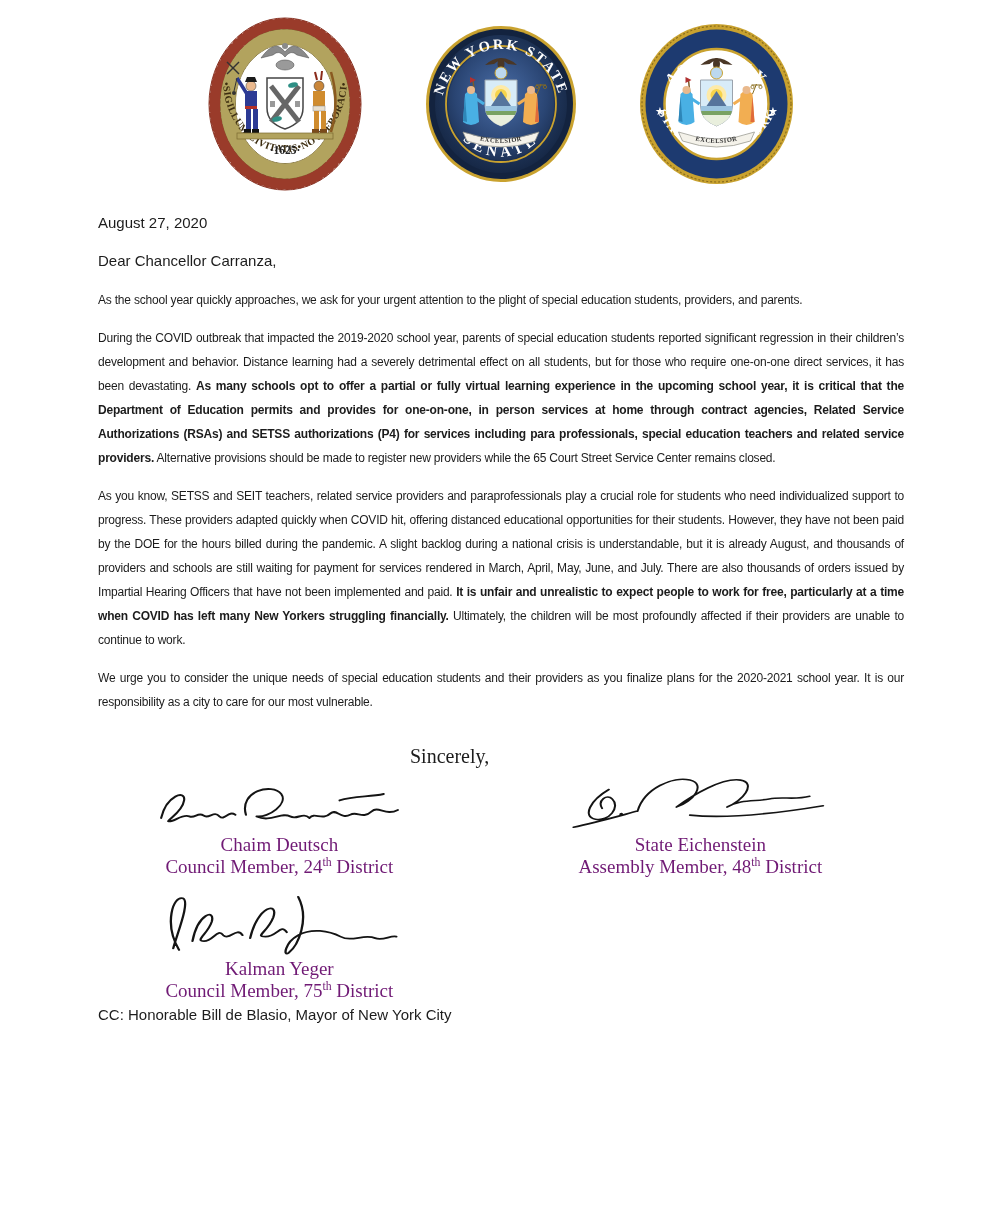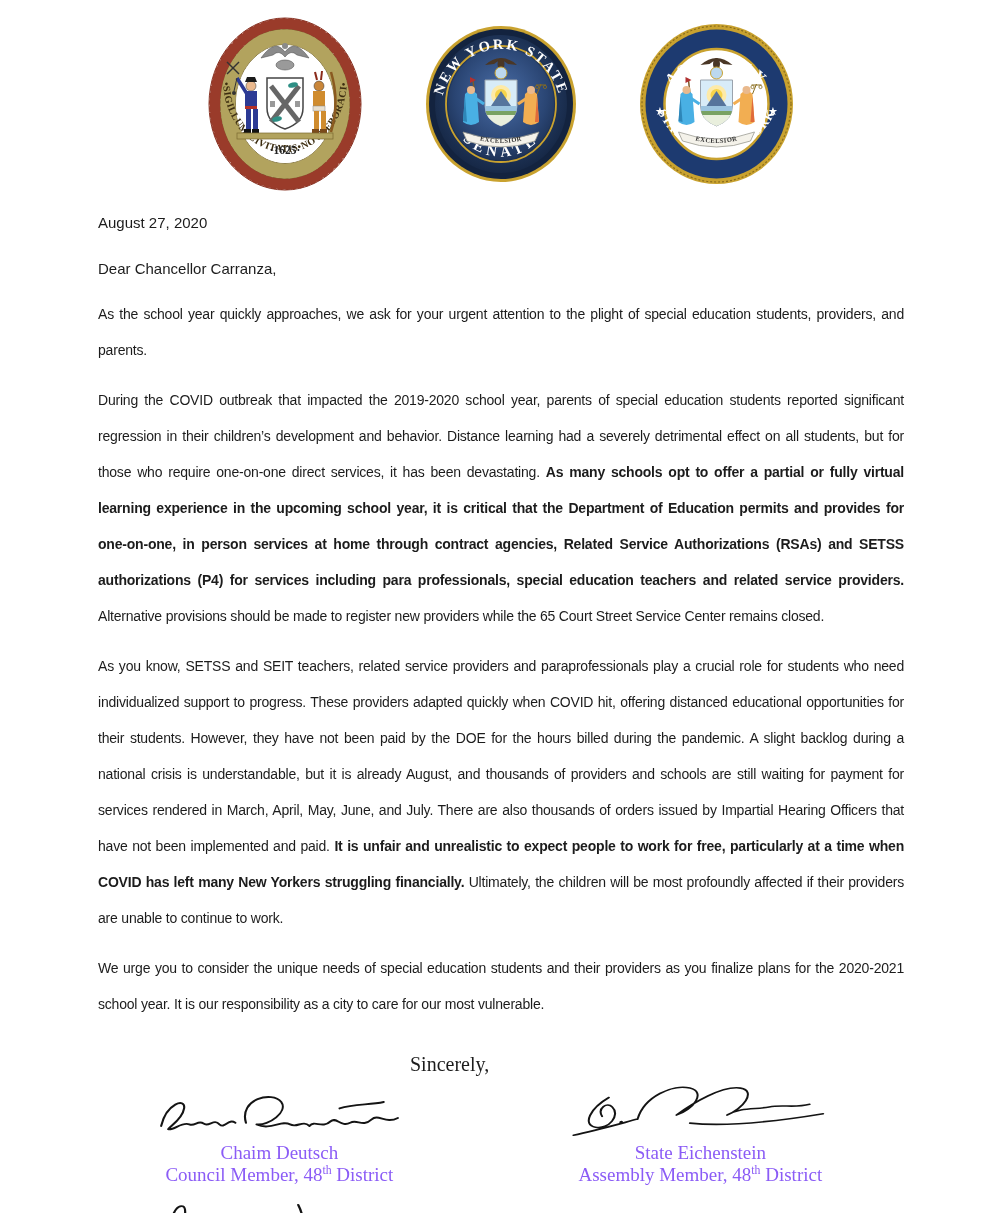--- a/index.html
+++ b/index.html
@@ -2,32 +2,32 @@
 <html><head>
 <meta charset="utf-8">
 <style>
   html,body{margin:0;padding:0;background:#fff;}
   .page{position:relative;width:1000px;height:1213px;background:#ffffff;overflow:hidden;
         font-family:"Liberation Sans",sans-serif;color:#1c1c1c;}
   .letter-body{padding:0 96px 0 98px;}
   .seal-row{display:flex;justify-content:center;align-items:center;gap:62px;padding-top:16px;height:176px;}
   .seal-row svg{display:block;}
   .date-line{margin-top:18px;font-size:15px;line-height:26px;}
-  .salutation{margin-top:20px;font-size:15px;line-height:26px;}
-  p.body-par{margin:14px 0 0 0;font-size:14px;line-height:36px;letter-spacing:-0.2px;
+  .salutation{margin-top:12px;font-size:15px;line-height:26px;}
+  p.body-par{margin:14px 0 0 0;font-size:12px;line-height:24px;letter-spacing:-0.2px;
              text-align:justify;}
   p.body-par b{font-weight:bold;}
   .closing{margin:30px 0 0 312px;font-family:"Liberation Serif",serif;font-size:20px;line-height:24px;}
   .sig-grid{display:grid;grid-template-columns:45% 55%;margin-top:8px;}
   .sig-grid.row2{margin-top:10px;}
   .sig-cell{text-align:center;}
   .sig-cell.right{padding-left:36px;}
   .sig-art{display:flex;justify-content:center;align-items:flex-end;height:58px;}
   .row2 .sig-art{height:70px;}
-  .sig-name,.sig-title{font-family:"Liberation Serif",serif;font-size:19px;line-height:22px;color:#8b5cf6;}
+  .sig-name,.sig-title{font-family:"Liberation Serif",serif;font-size:19px;line-height:22px;color:#701a75;}
   .sig-title sup{font-size:0.62em;vertical-align:super;line-height:0;}
   .cc-line{font-size:15px;line-height:26px;}
   .sig-stroke{fill:none;stroke:#141414;stroke-width:2.4;stroke-linecap:round;stroke-linejoin:round;}
   .seal-toptext{fill:#fff;font-family:"Liberation Serif",serif;font-weight:bold;}
 </style>
 </head>
 <body>
 
 <svg width="0" height="0" style="position:absolute" aria-hidden="true">
   <defs>
@@ -198,21 +198,21 @@
     <div class="closing">Sincerely,</div>
 
     <div class="sig-grid">
       <div class="sig-cell">
         <div class="sig-art">
           <svg width="265" height="56" viewBox="0 0 300 70" preserveAspectRatio="none">
             <path class="sig-stroke" d="M16 50 C22 22 44 14 42 28 C40 42 26 50 24 54 C30 56 40 44 48 48 C54 51 58 42 64 47 C70 52 76 40 82 48 C88 54 92 40 100 46 M112 46 C104 16 142 6 152 20 C160 32 138 50 124 48 C140 56 152 42 162 48 C170 53 176 42 184 50 C190 42 198 54 208 44 C214 38 220 52 230 46 C238 41 244 52 254 42 C262 34 270 48 284 40 M218 28 C234 22 252 24 268 20"></path>
           </svg>
         </div>
         <div class="sig-name">Chaim Deutsch</div>
-        <div class="sig-title"><span>Council Member, 48</span><sup>th</sup><span> District</span></div>
+        <div class="sig-title"><span>Council Member, 24</span><sup>th</sup><span> District</span></div>
       </div>
       <div class="sig-cell right">
         <div class="sig-art">
           <svg width="270" height="62" viewBox="0 0 320 92" preserveAspectRatio="none">
             <path class="sig-stroke" d="M10 82 C34 76 62 66 86 58 M52 26 C30 42 20 66 36 70 C52 74 66 52 56 40 C50 32 38 42 44 54 M66 62 C67 61 68 62 67 63 C66 64 65 63 66 62 M86 58 C94 24 128 6 148 12 C168 18 152 44 132 52 C152 34 186 8 208 12 C228 16 210 44 192 52 C208 40 226 44 242 40 C258 36 272 42 290 36 M148 64 C192 70 248 62 306 50"></path>
           </svg>
         </div>
         <div class="sig-name">State Eichenstein</div>
         <div class="sig-title"><span>Assembly Member, 48</span><sup>th</sup><span> District</span></div>
       </div>

